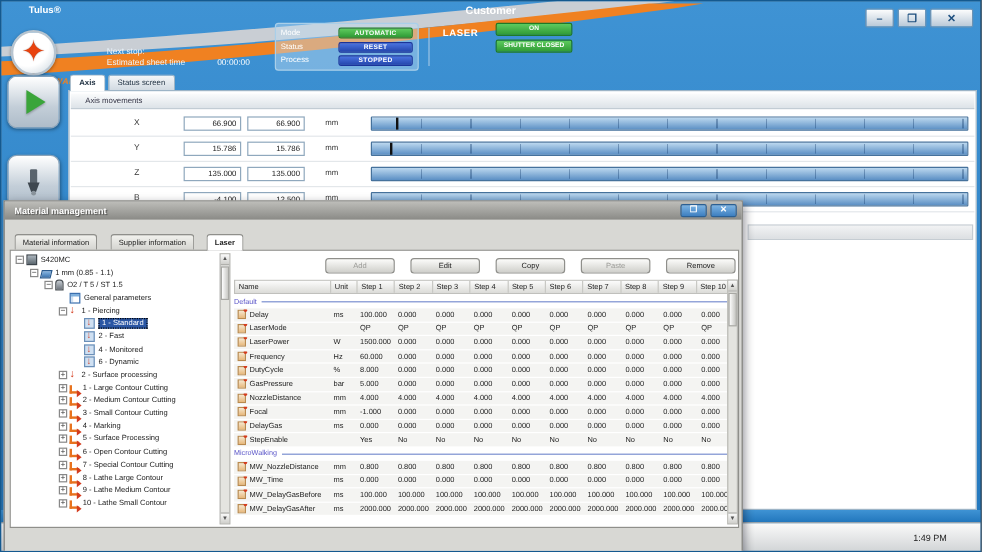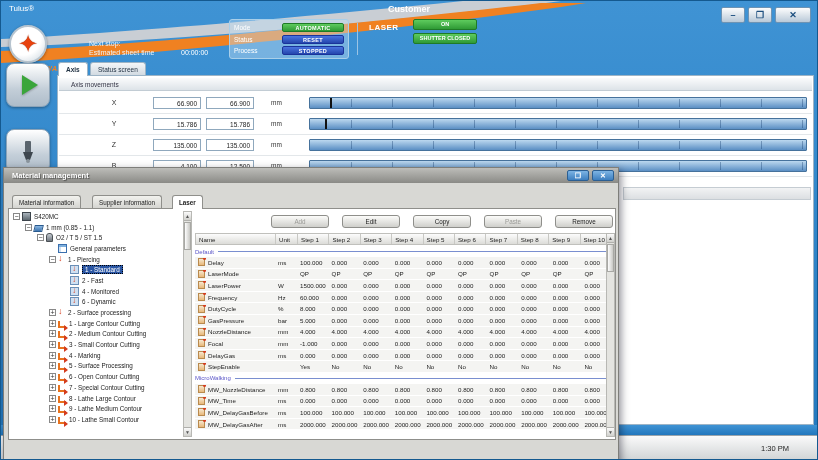--- a/index.html
+++ b/index.html
@@ -2,21 +2,21 @@
 <html><head>
 <meta charset="utf-8">
 <style>
   * { margin:0; padding:0; box-sizing:border-box; }
   html,body { background:#555; }
   body { font-family:"Liberation Sans", sans-serif; }
   #app{ position:relative; width:818px; height:460px; background:linear-gradient(#3f93d4,#2277bd); overflow:hidden; border:1px solid #14598f;}
 
   
   #swoosh{ position:absolute; left:0; top:0; pointer-events:none;}
-  .brand{ position:absolute; left:8px; top:3px; color:#fff; font-size:8px; font-weight:normal; }
+  .brand{ position:absolute; left:23px; top:3px; color:#fff; font-size:8px; font-weight:bold; }
   .win-title{ position:absolute; left:0; right:0; top:3px; text-align:center; color:#fff; font-size:9px; font-weight:bold; }
   .win-controls{ position:absolute; right:6px; top:6px; display:flex; gap:3px; }
   .win-btn{ width:24px; height:16px; background:linear-gradient(#fdfdfd,#b9c9d8); border:1px solid #6d93b4; border-radius:2px; color:#1c4e7e; font-size:9px; font-weight:bold; line-height:14px; text-align:center; }
   .win-btn.close{ width:36px; }
 
   .logo{ position:absolute; left:8px; top:24px; width:38px; height:38px; border-radius:50%; background:radial-gradient(circle at 35% 30%, #ffffff 55%, #c7d3dc); border:2px solid #b7c4cf; box-shadow:0 1px 3px rgba(0,0,0,.4); text-align:center; }
   .logo .star{ color:#e8420e; font-size:24px; line-height:34px; text-shadow:0 0 1px #7a1f00; }
   .logo-text{ position:absolute; left:8px; top:64px; color:#f08121; font-size:7px; font-weight:bold; font-style:italic; letter-spacing:.5px; }
 
   .progress-field{ position:absolute; left:88px; top:22px; width:128px; height:13px; border:1px solid #7aa6c8; border-radius:7px; background:#fff; font-size:7px; text-align:right; padding:0 8px; color:#333; }
@@ -620,16 +620,16 @@
   </div>
 
   <div class="statusbar">
     <div class="sheet-ico"></div>
     <div class="mat-name">X5CrNi18-10</div>
     <div class="mat-size">500 x 750 x 2</div>
     <div class="sb-sep" style="left:108px;"></div>
     <div class="note-ico"></div>
     <div class="warn-ico"></div>
     <div class="note-val">-</div>
-    <div class="sb-time">1:30 PM</div>
+    <div class="sb-time">1:49 PM</div>
   </div>
 
 </div>
 
 </body></html>

